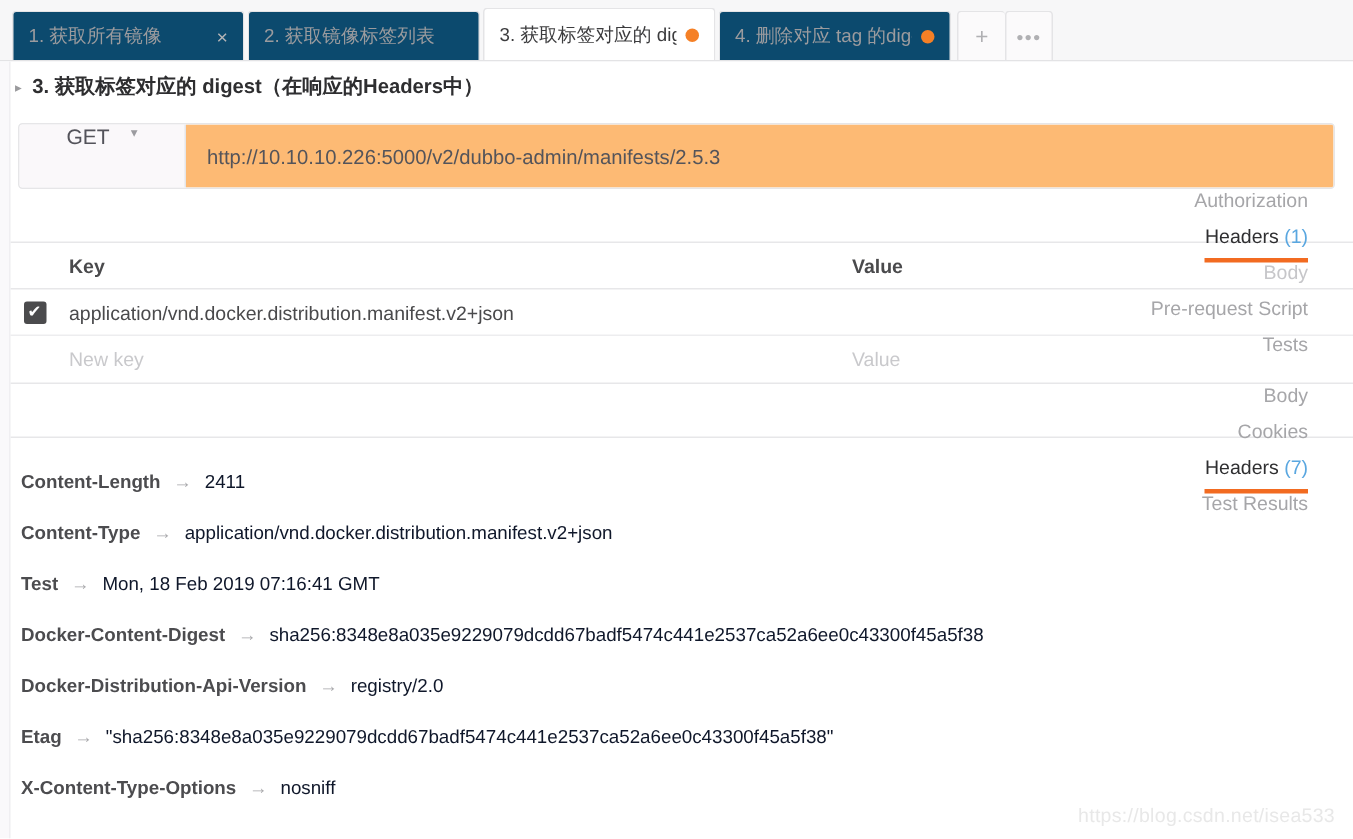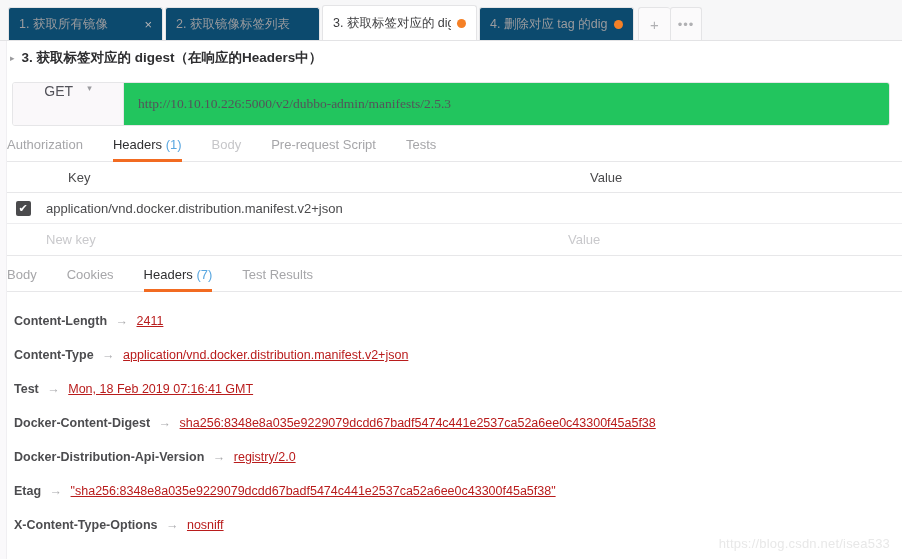--- a/index.html
+++ b/index.html
@@ -138,33 +138,33 @@
     font-size: 9px;
     color: #9b9b9f;
   }
   .urlinput {
     flex: 1 1 auto;
     display: flex;
     align-items: center;
     padding-left: 14px;
     font-size: 13.5px;
     color: #54545a;
-    background: #22c55e;
+    background: #fdba74;
     cursor: text;
-    font-family: Liberation Serif, serif;
   }
 
   
   .subtabs {
     display: flex;
     align-items: flex-end;
     border-bottom: 1px solid #e7e7e9;
-    padding-left: 7px;
+    padding-left: 24px;
     height: 36px;
     box-sizing: border-box;
+    flex-direction: column;
   }
   .subtab {
     font-size: 13px;
     color: #a6a6a9;
     padding: 0 0 9px 0;
     margin-right: 30px;
     cursor: pointer;
     position: relative;
     white-space: nowrap;
   }
@@ -184,24 +184,23 @@
   .kvrow {
     display: flex;
     align-items: center;
     height: 31px;
     border-bottom: 1px solid #ededef;
     box-sizing: border-box;
   }
   .kvrow.last { border-bottom: none; }
   .kvrow.head {
     font-size: 12px;
-    font-weight: normal;
+    font-weight: bold;
     color: #4b4b4d;
     border-bottom: 1px solid #e7e7e9;
-    padding-left: 22px;
   }
   .kv-check {
     width: 46px;
     flex: 0 0 auto;
     display: flex;
     align-items: center;
     justify-content: center;
   }
   .cbox {
     width: 15px; height: 15px;
@@ -239,22 +238,21 @@
   }
   .resp-item .hkey {
     font-weight: bold;
     color: #4c4c4f;
   }
   .resp-item .arrow {
     color: #a9a9ac;
     margin: 0 5px;
   }
   .resp-item .hval {
-    color: #b91c1c;
-    text-decoration: underline;
+    color: #0f172a;
   }
 
   
   .gutter {
     position: absolute;
     left: 0;
     top: 41px;
     bottom: 0;
     width: 6px;
     background: #faf9fb;

